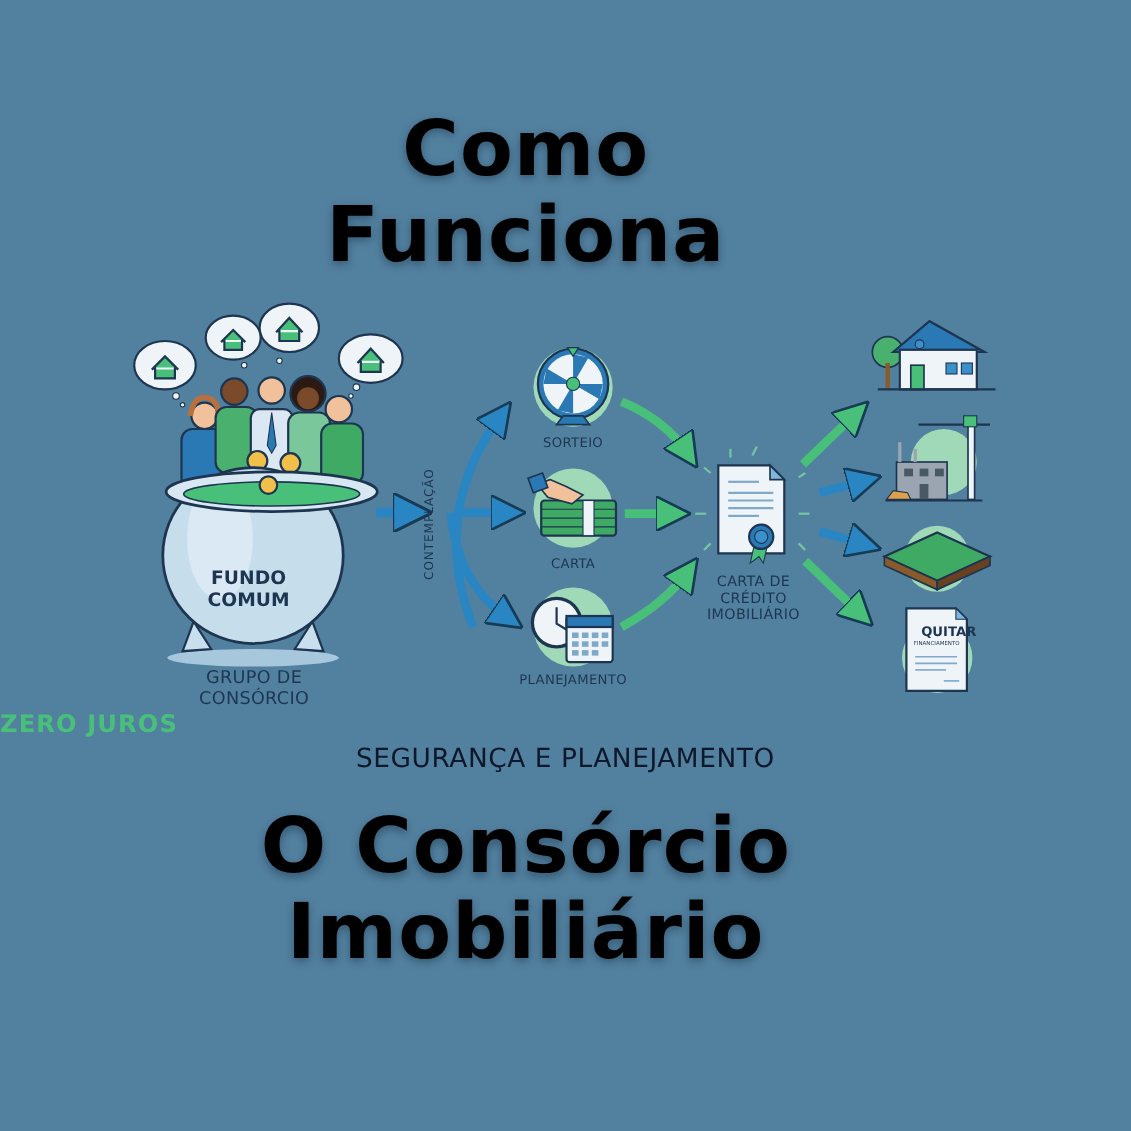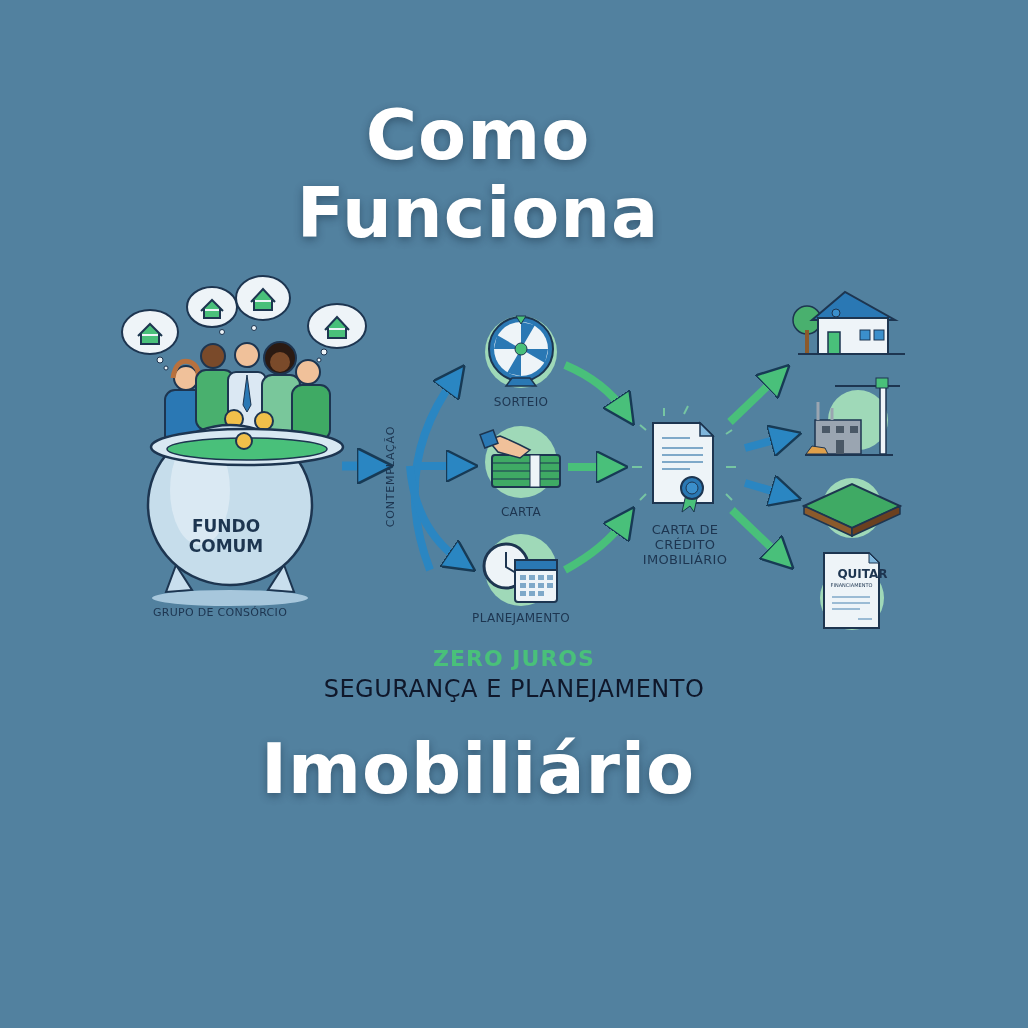--- a/index.html
+++ b/index.html
@@ -1,22 +1,22 @@
 <!DOCTYPE html>
 <html><head>
 <meta charset="utf-8">
 <style>
   html, body { margin:0; padding:0; }
   body { width:1028px; height:1028px; background:#52819f; overflow:hidden; position:relative; font-family:"DejaVu Sans", sans-serif; }
   .abs { position:absolute; }
-  .title { position:absolute; left:0; width:956px; text-align:center; color:#ffffff; font-family:"DejaVu Sans", sans-serif; font-weight:bold; text-shadow:0 3px 8px rgba(20,40,60,0.45); }
+  .title { position:absolute; left:0; width:956px; text-align:center; color:#000000; font-family:"DejaVu Sans", sans-serif; font-weight:bold; text-shadow:0 3px 8px rgba(20,40,60,0.45); }
   .title-top { top:96px; font-size:70px; line-height:78px; letter-spacing:1px; }
   .title-bottom { top:730px; font-size:70px; line-height:78px; letter-spacing:1px; }
   .label { position:absolute; color:#1d3550; font-family:"DejaVu Sans", sans-serif; font-size:12px; text-align:center; letter-spacing:0.3px; }
-  .tag-green { position:absolute; left:0; width:1028px; top:646px; text-align:center; color:#49c07a; font-weight:bold; font-size:22px; letter-spacing:1px; }
+  .tag-green { position:absolute; left:0; width:1028px; top:646px; text-align:left; color:#49c07a; font-weight:bold; font-size:22px; letter-spacing:1px; }
   .tag-dark { position:absolute; left:0; width:1028px; top:675px; text-align:center; color:#0f172a; font-size:24px; letter-spacing:0.5px; }
   .pot-text { position:absolute; left:180px; top:500px; width:92px; text-align:center; color:#1d3550; font-weight:bold; font-size:17px; line-height:20px;margin-top:16px; }
   .contemp { position:absolute; left:325px; top:470px; transform:rotate(-90deg); transform-origin:center; color:#1d3550; font-size:11px; letter-spacing:0.8px; width:130px; text-align:center; }
 </style>
 </head>
 <body>
 
 <div class="title title-top">
   <div>Como</div>
   <div>Funciona</div>
@@ -225,35 +225,36 @@
       <line x1="832" y1="609" x2="860" y2="609"></line>
         <line x1="858" y1="619" x2="872" y2="619"></line>
     </g>
   </g>
 </svg>
 
 <div class="pot-text">
   <div>FUNDO</div>
   <div>COMUM</div>
 </div>
-<div class="label" style="left:125px;top:606px;width:190px;font-size:11px;">GRUPO DE CONSÓRCIO</div>
+<div class="label" style="left:136px;top:606px;width:190px;font-size:16px;">GRUPO DE CONSÓRCIO</div>
 
 <div class="contemp">CONTEMPLAÇÃO</div>
 
 <div class="label" style="left:471px;top:395px;width:100px;">SORTEIO</div>
 <div class="label" style="left:471px;top:505px;width:100px;">CARTA</div>
 <div class="label" style="left:456px;top:611px;width:130px;">PLANEJAMENTO</div>
 
 <div class="label" style="left:620px;top:522px;width:130px;font-size:13px;line-height:15px;">
   <div>CARTA DE</div>
   <div>CRÉDITO</div>
   <div>IMOBILIÁRIO</div>
 </div>
 
 <div class="abs" style="left:824px;top:568px;width:77px;text-align:center;color:#1d3550;font-weight:bold;font-size:12px;line-height:13px;">QUITAR</div>
 <div class="abs" style="left:824px;top:582px;width:55px;text-align:center;color:#1d3550;font-size:5px;">FINANCIAMENTO</div>
 
 <div class="tag-green">ZERO JUROS</div>
 <div class="tag-dark">SEGURANÇA E PLANEJAMENTO</div>
 
 <div class="title title-bottom">
+  <div>O Consórcio</div>
   <div>Imobiliário</div>
 </div>
 
 </body></html>

